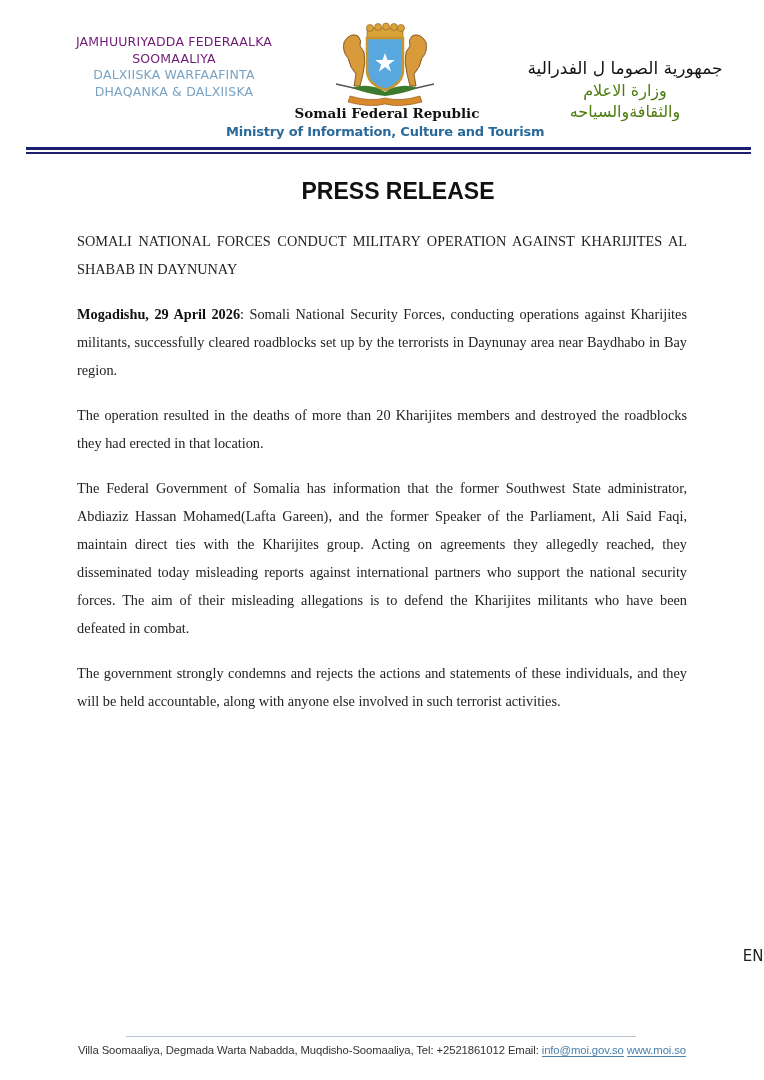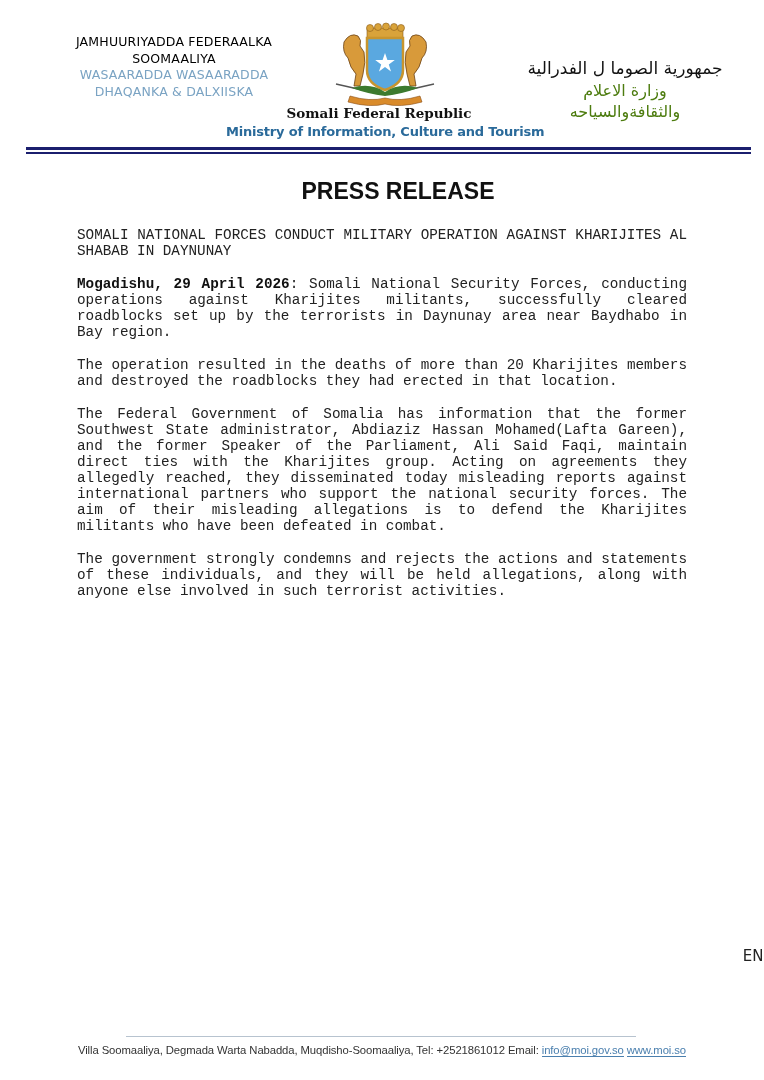--- a/index.html
+++ b/index.html
@@ -4,25 +4,25 @@
   <style>
     html, body { margin: 0; padding: 0; }
     body {
       width: 764px; height: 1080px; background: #ffffff; position: relative; overflow: hidden;
       font-family: "DejaVu Sans", sans-serif; color: #1a1a1a;
     }
     .hdr-left {
       position: absolute; left: 52px; top: 34px; width: 244px; text-align: center;
       font-family: "DejaVu Sans", sans-serif; font-size: 12.5px; line-height: 16.5px; letter-spacing: 0.2px;
     }
-    .hdr-left .dark { color: #000000; }
+    .hdr-left .dark { color: #701a75; }
     .hdr-left .light { color: #7aa3c3; }
     .emblem { position: absolute; left: 330px; top: 22px; width: 110px; height: 86px; }
     .hdr-mid-1 {
-      position: absolute; left: 228px; top: 105px; width: 302px; text-align: center;
+      position: absolute; left: 236px; top: 105px; width: 302px; text-align: center;
       font-family: "DejaVu Serif", serif; font-weight: bold; font-size: 13.5px; color: #111;
     }
     .hdr-mid-2 {
       position: absolute; left: 226px; top: 124px; width: 322px; text-align: left;
       font-family: "DejaVu Sans", sans-serif; font-weight: bold; font-size: 13px; color: #2a6a9a;
       letter-spacing: -0.2px;
     }
     .hdr-right { position: absolute; left: 500px; top: 56px; width: 250px; text-align: center; direction: rtl; }
     .hdr-right .ar1 { font-size: 17px; color: #111; line-height: 24px; }
     .hdr-right .ar2 { font-size: 16px; color: #4d7c0f; line-height: 21px; }
@@ -30,21 +30,21 @@
     .rule-thick { height: 3px; background: #1b1f6e; }
     .rule-gap { height: 2px; background: #fff; }
     .rule-thin { height: 1.5px; background: #1b1f6e; }
 
     .title {
       position: absolute; left: 16px; top: 178px; width: 764px; text-align: center;
       font-family: "Liberation Sans", sans-serif; font-weight: bold; font-size: 23px; color: #111;
     }
     .content {
       position: absolute; left: 77px; top: 227px; width: 610px;
-      font-family: Liberation Mono, monospace; font-size: 14.3px; line-height: 16px; color: #222;
+      font-family: Liberation Serif, serif; font-size: 14.3px; line-height: 28px; color: #222;
     }
     .content p { margin: 0 0 17px 0; text-align: justify; }
     .content .heading { text-align: justify; text-align-last: left; }
     .content .lead { font-weight: bold; color: #111; }
     .end {
       position: absolute; left: 11px; top: 923px; width: 764px; text-align: right;
       font-family: "DejaVu Sans", sans-serif; font-size: 15px; color: #222; margin-top: 24px;
     }
     .footer-rule {
       position: absolute; left: 126px; top: 1036px; width: 510px; height: 1px; background: #b7c3cf;
@@ -55,21 +55,21 @@
     }
     .footer a { color: #4a7fae; text-decoration: none; border-bottom: 1px solid #4a7fae; margin-top: 13px; }
   </style>
 </head>
 <body>
 
 <div>
   <div class="hdr-left">
     <div class="dark">JAMHUURIYADDA FEDERAALKA</div>
     <div class="dark">SOOMAALIYA</div>
-    <div class="light">WASAARADDA WASAARADDA</div>
+    <div class="light">DALXIISKA WARFAAFINTA</div>
     <div class="light">DHAQANKA &amp; DALXIISKA</div>
   </div>
 
   <div class="emblem">
     <svg width="110" height="86" viewBox="0 0 110 86">
 
       <g fill="#d9a33a" stroke="#8a5a1a" stroke-width="0.6">
         <rect x="37" y="6" width="36" height="10" rx="1"></rect>
         <circle cx="40" cy="6" r="3.5"></circle>
           <circle cx="48" cy="5" r="3.5"></circle>
@@ -110,21 +110,21 @@
   </div>
 </div>
 
 <div class="title">PRESS RELEASE</div>
 
 <div class="content">
   <p class="heading">SOMALI NATIONAL FORCES CONDUCT MILITARY OPERATION AGAINST KHARIJITES AL SHABAB IN DAYNUNAY</p>
   <p><span class="lead">Mogadishu, 29 April 2026</span><span>: Somali National Security Forces, conducting operations against Kharijites militants, successfully cleared roadblocks set up by the terrorists in  Daynunay area near Baydhabo in Bay region.</span></p>
   <p>The operation resulted in the deaths of more than 20 Kharijites members and destroyed the roadblocks they had erected in that location.</p>
   <p>The Federal Government of Somalia has information that the former Southwest State administrator, Abdiaziz Hassan Mohamed(Lafta Gareen), and the former Speaker of the Parliament, Ali Said Faqi, maintain direct ties with the Kharijites group. Acting on agreements they allegedly reached, they disseminated today misleading reports against international partners who support the national security forces. The aim of their misleading allegations is to defend the Kharijites militants who have been defeated in combat.</p>
-  <p>The government strongly condemns and rejects the actions and statements of these individuals, and they will be held allegations, along with anyone else involved in such terrorist activities.</p>
+  <p>The government strongly condemns and rejects the actions and statements of these individuals, and they will be held accountable, along with anyone else involved in such terrorist activities.</p>
 </div>
 
 <div class="end">END</div>
 
 <div class="footer-rule"></div>
 <div class="footer">
   <span>Villa Soomaaliya, Degmada Warta Nabadda, Muqdisho-Soomaaliya, Tel: +2521861012 Email: </span><a>info@moi.gov.so</a> <a>www.moi.so</a>
 </div>
 
 </body></html>

